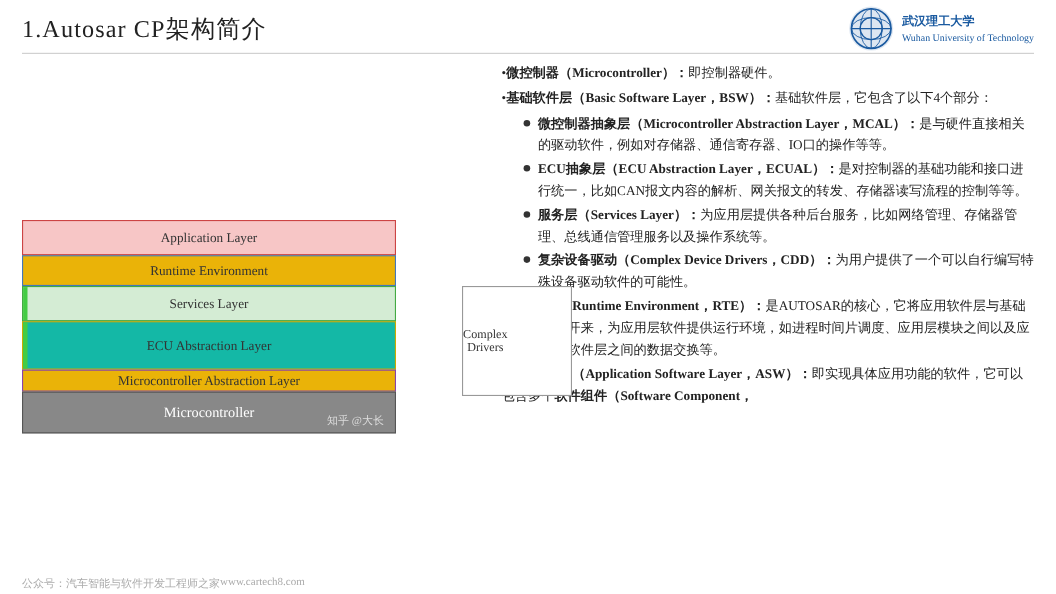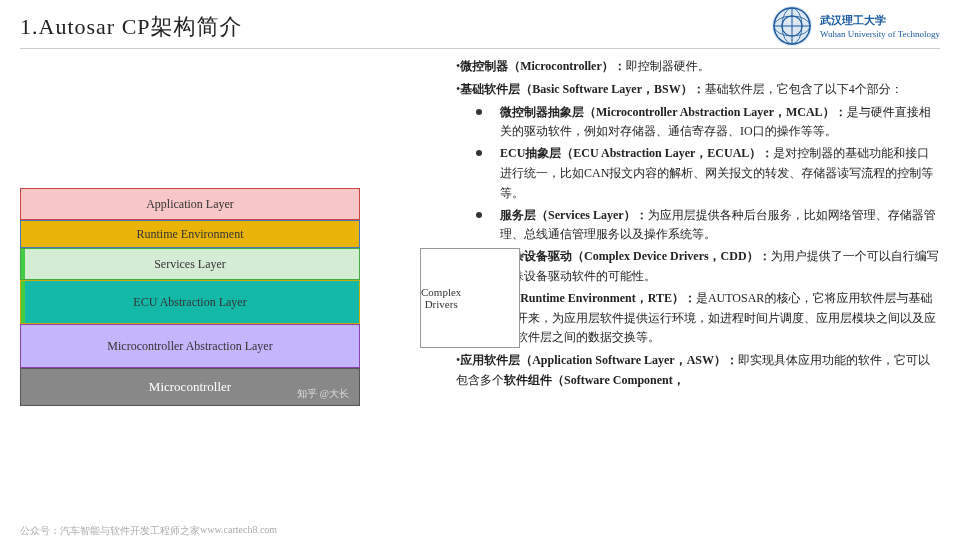--- a/index.html
+++ b/index.html
@@ -98,22 +98,22 @@
       background: #d4ecd4;
       height: 32px;
       border-color: #44aa44;
     }
     .layer-ecual {
       background: #14b8a6;
       height: 44px;
       border-color: #ccaa00;
     }
     .layer-mcal {
-      background: #c4b5fd;
-      height: 44px;
+      background: #eab308;
+      height: 20px;
       border-color: #8844aa;
     }
     .layer-mc {
       background: #888;
       height: 38px;
       border-color: #555;
       color: #fff;
       font-size: 13px;
     }
 
@@ -169,21 +169,21 @@
 
     .bullet-main {
       margin-left: 0;
       margin-bottom: 2px;
     }
 
     .bullet-sub {
       margin-left: 20px;
       margin-bottom: 2px;
       display: flex;
-      gap: 18px;
+      gap: 7px;
     }
 
     .bullet-dot {
       flex-shrink: 0;
       width: 6px;
       height: 6px;
       background: #333;
       border-radius: 50%;
       margin-top: 6px;
     }

